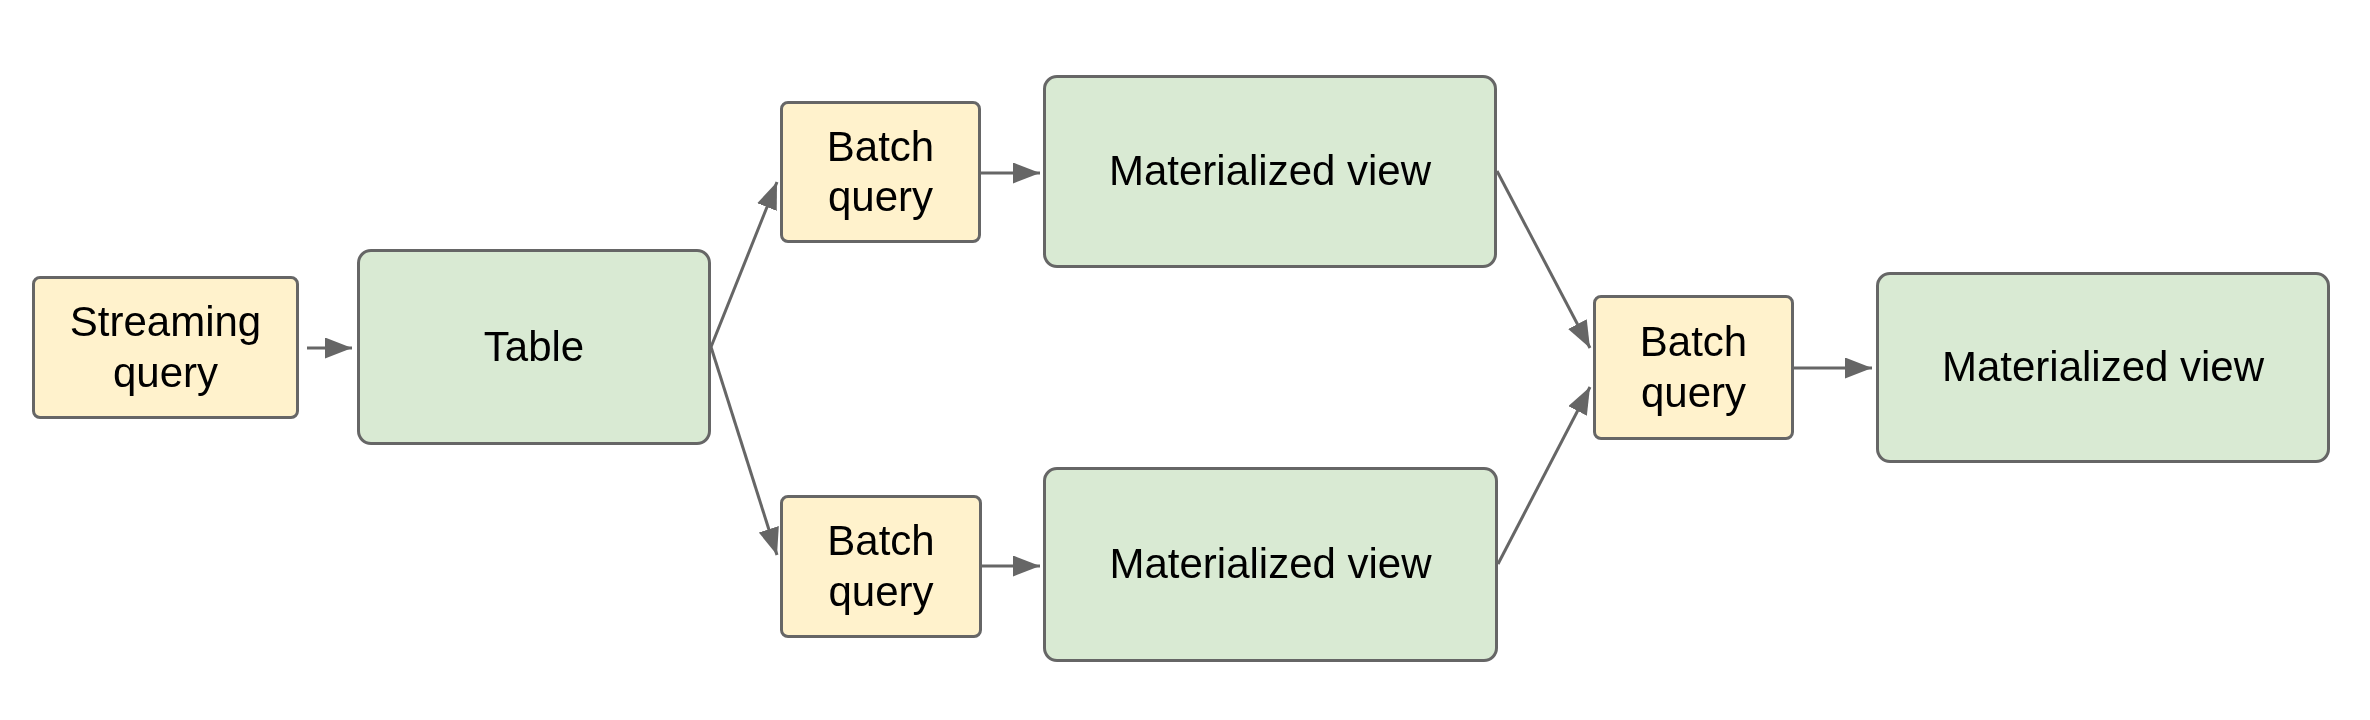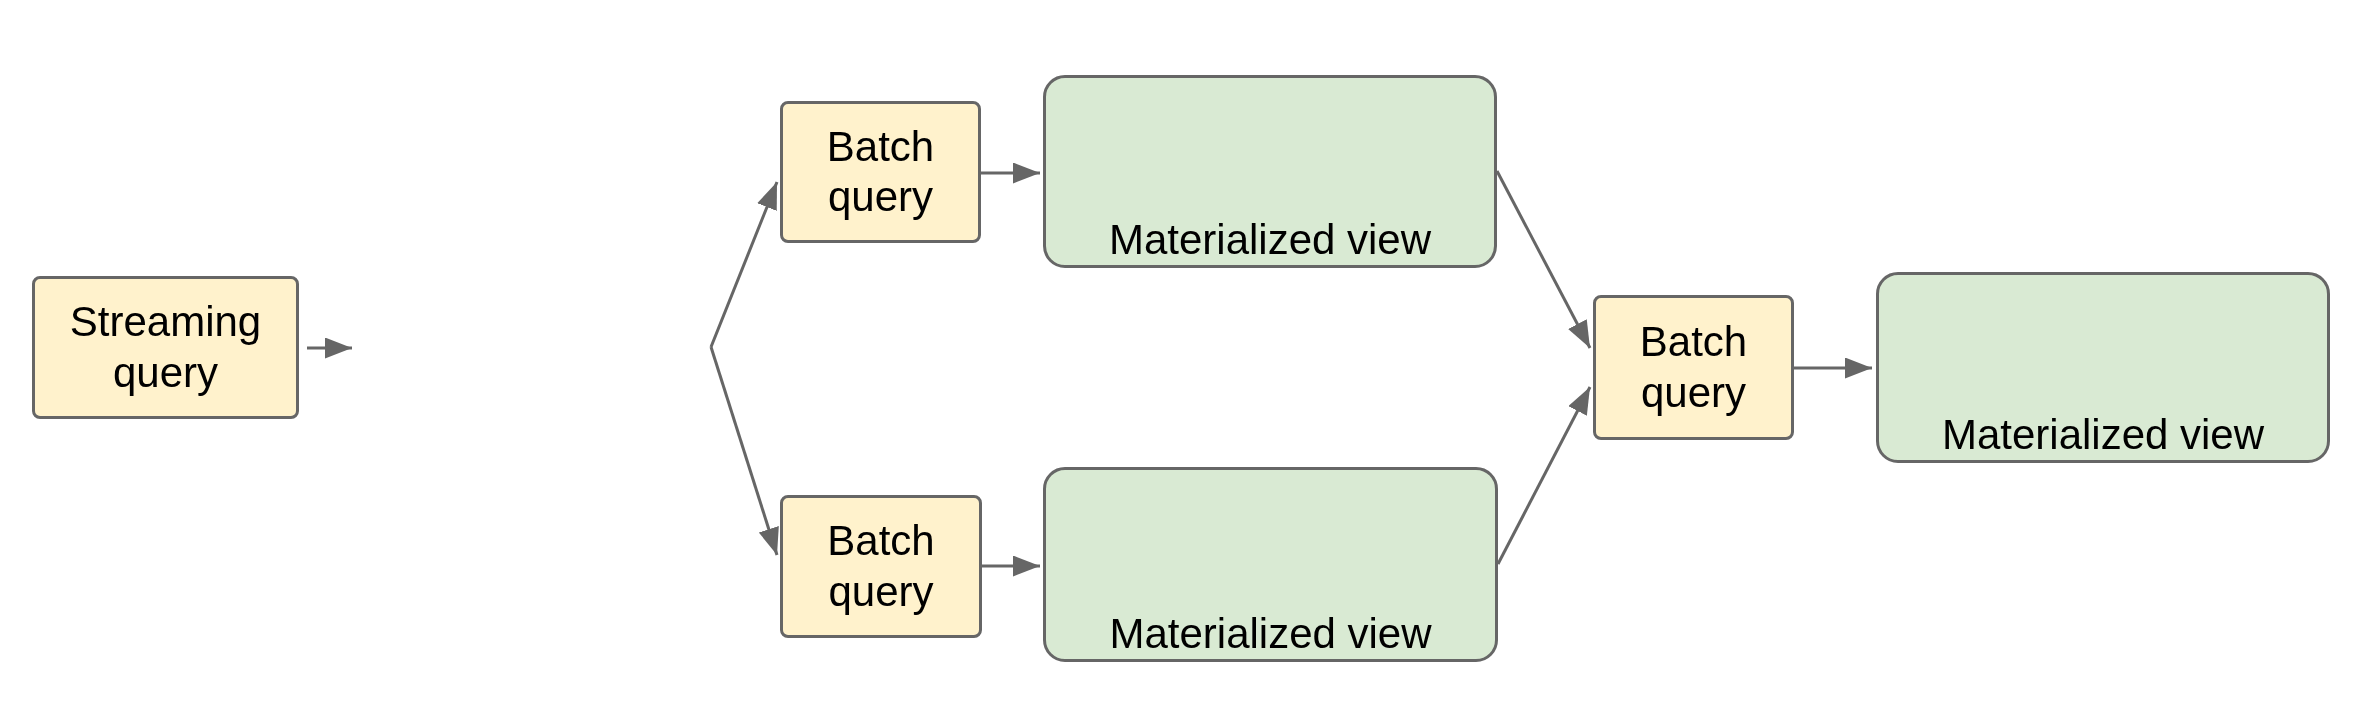--- a/index.html
+++ b/index.html
@@ -31,21 +31,21 @@
     display: flex;
     align-items: center;
     justify-content: center;
     text-align: center;
     border: 3px solid var(--border-col);
     color: var(--text-col);
     font-size: 42px;
     line-height: 1.2;
   }
   .node.query { background: var(--query-fill); border-radius: 8px; }
-  .node.table { background: var(--table-fill); border-radius: 22px; align-items: flex-end; }
+  .node.table { background: var(--table-fill); border-radius: 14px; }
   .node .lbl { padding: 0 10px; }
 </style>
 </head>
 <body>
 
 <div class="canvas">
 
   <svg class="edges" viewBox="0 0 2370 720" xmlns="http://www.w3.org/2000/svg">
     <defs>
       <marker id="arrowhead" markerWidth="9" markerHeight="7" refX="9" refY="3.5" orient="auto" markerUnits="strokeWidth">
@@ -61,20 +61,23 @@
       <line x1="1497" y1="171" x2="1590" y2="348" marker-end="url(#arrowhead)"></line>
       <line x1="1498" y1="564" x2="1590" y2="387" marker-end="url(#arrowhead)"></line>
       <line x1="1794" y1="368" x2="1872" y2="368" marker-end="url(#arrowhead)"></line>
     </g>
   </svg>
 
   <div class="node query" style="left:32px;   top:276px; width:267px; height:143px;">
     <span class="lbl">Streaming query</span>
   </div>
 
+  <div class="node table" style="left:357px;  top:249px; width:354px; height:196px;">
+    <span class="lbl">Table</span>
+  </div>
 
   <div class="node query" style="left:780px;  top:101px; width:201px; height:142px;">
     <span class="lbl">Batch query</span>
   </div>
 
   <div class="node table" style="left:1043px; top:75px;  width:454px; height:193px;">
     <span class="lbl">Materialized view</span>
   </div>
 
   <div class="node query" style="left:780px;  top:495px; width:202px; height:143px;">

